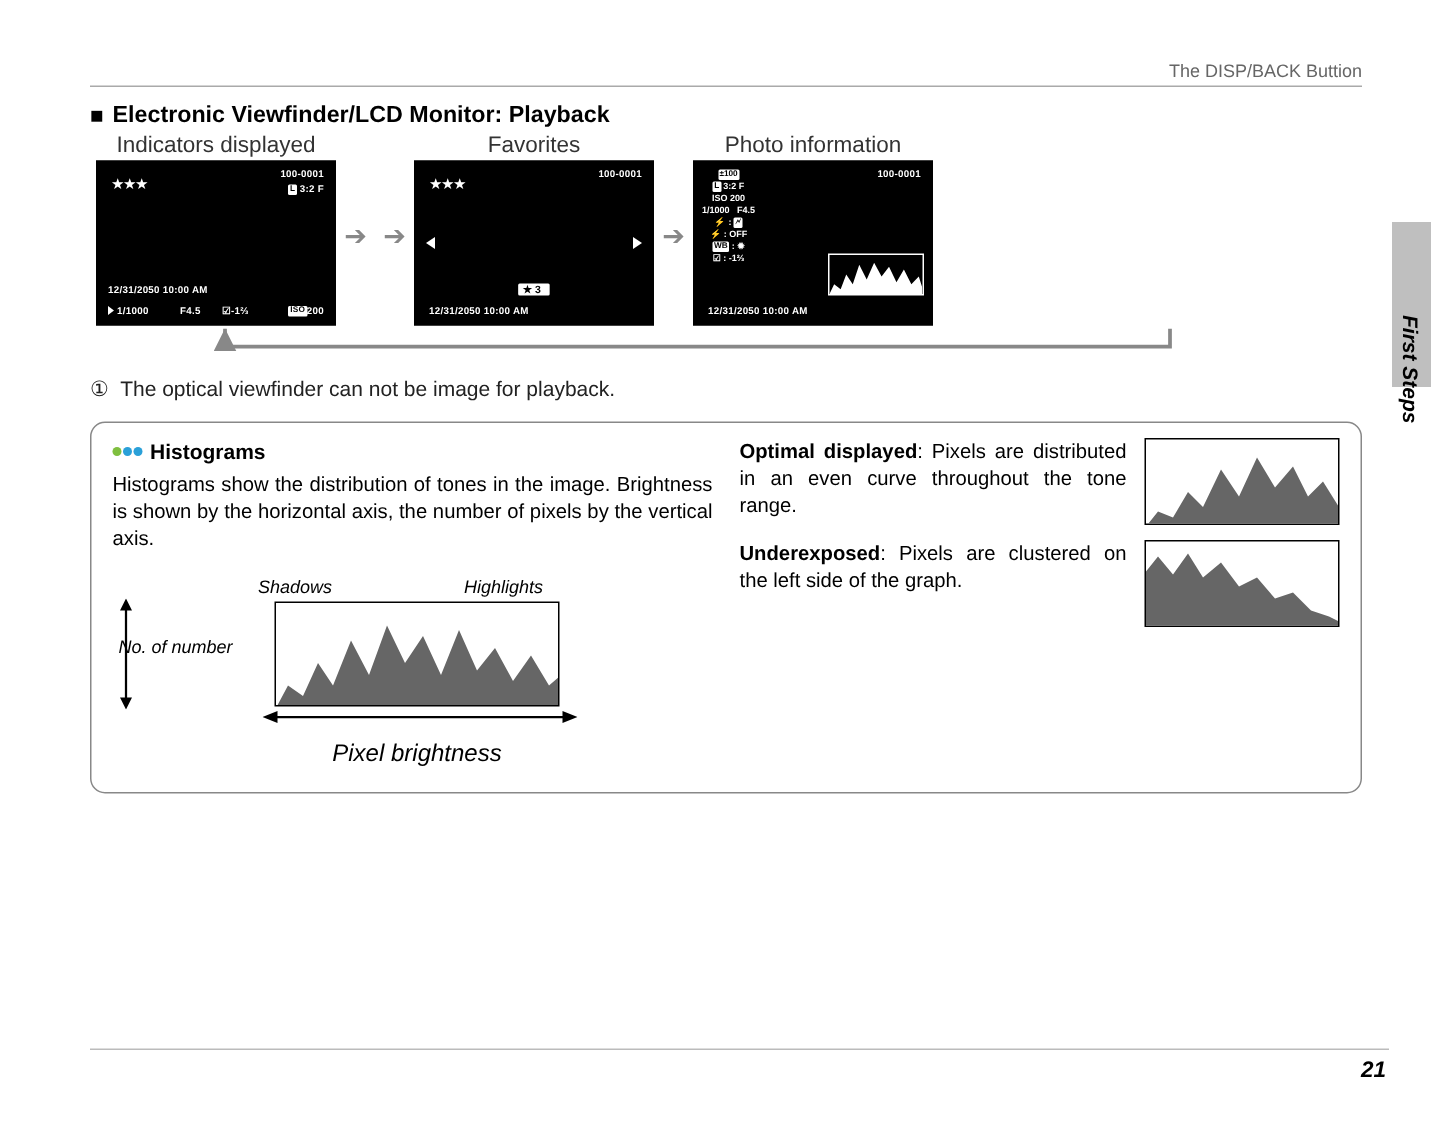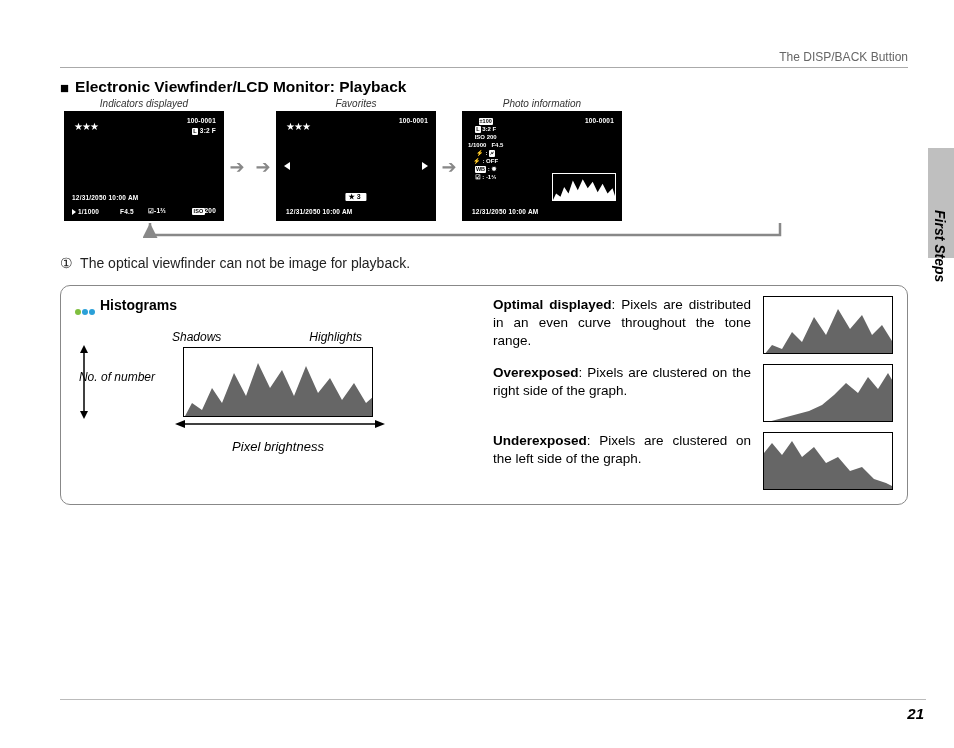--- a/index.html
+++ b/index.html
@@ -7,21 +7,21 @@
     font-family: "Segoe UI", "Helvetica Neue", Arial, sans-serif;
     width: 954px;
     height: 748px;
     background: #fff;
     position: relative;
     color: #000;
   }
   .page {
     position: absolute;
     left: 60px;
-    top: 50px;
+    top: 40px;
     width: 848px;
   }
   .running-head {
     font-size: 12px;
     color: #666;
     text-align: right;
     border-bottom: 1px solid #aaa;
     padding-bottom: 3px;
     margin-bottom: 10px;
   }
@@ -36,22 +36,21 @@
   }
   .section-title .sq { font-size: 15px; }
   .mode-row {
     display: flex;
     align-items: flex-start;
     gap: 0;
     margin-bottom: 4px;
   }
   .mode-col { text-align: center; }
   .mode-label {
-    font-style: italic;
-    font-size: 10px;
+    font-size: 15px;
     margin-bottom: 2px;
     color: #333;
   }
   .screen {
     width: 160px;
     height: 110px;
     border: 2px solid #000;
     background: #000;
     position: relative;
     font-family: Arial, sans-serif;
@@ -83,37 +82,37 @@
     line-height: 1.35;
     display: flex;
     gap: 18px;
   }
   .callout .left { flex: 1 1 50%; }
   .callout .right { flex: 1 1 50%; }
   .callout h4 {
     font-size: 14px;
     font-weight: 700;
     margin-bottom: 3px;
-    display:flex; align-items:flex-end; gap:5px;
+    display:flex; align-items:center; gap:5px;
   }
   .bullets { display:inline-flex; gap:1px; }
   .bullets span { width:6px; height:6px; border-radius:50%; display:inline-block; }
   .hist-diagram {
     margin-top: 14px;
     position: relative;
     padding-left: 90px;
   }
   .hist-diagram .axis-y-label {
     position:absolute; left:0; top:40px; font-style:italic; font-size:12px; width:80px; text-align:right;
   }
   .hist-diagram .top-labels {
     display:flex; justify-content:space-between; font-style:italic; font-size:12px; width:190px; margin-left:7px; margin-bottom:2px;
   }
   .hist-diagram .bottom-label {
-    font-style:italic; font-size:13px; text-align:center; width:190px; margin-left:18px; margin-top:2px;
+    font-style:italic; font-size:16px; text-align:center; width:190px; margin-left:18px; margin-top:2px;
   }
   .hist-box {
     width: 190px; height: 70px; border:1.5px solid #000; background:#fff; position:relative; overflow:hidden;
     margin-left:18px;
   }
   .hist-box svg, .mini-hist svg { position:absolute; left:0; top:0; }
   .arrow-v { position:absolute; left:2px; top:16px; height:74px; width:14px; }
   .arrow-h { width:210px; margin-left:10px; height:14px; }
   .exp-row { display:flex; gap:12px; margin-bottom:10px; align-items:flex-start; }
   .exp-row .txt { flex:1; text-align:justify; }
@@ -260,20 +259,21 @@
   <div class="callout">
     <div class="left">
       <h4>
         <span class="bullets">
           <span style="background:#7fbf3f;"></span>
             <span style="background:#2aa0d8;"></span>
             <span style="background:#2aa0d8;"></span>
         </span>
         <span>Histograms</span>
       </h4>
+      <div style="text-align:justify;">Histograms show the distribution of tones in the image.  Brightness is shown by the horizontal axis, the number of pixels by the vertical axis.</div>
 
       <div class="hist-diagram">
         <div class="axis-y-label">No. of number</div>
         <div class="top-labels">
           <span>Shadows</span>
           <span>Highlights</span>
         </div>
         <svg class="arrow-v" viewBox="0 0 14 74">
           <line x1="7" y1="6" x2="7" y2="68" stroke="#000" stroke-width="1.5"></line>
           <polygon points="7,0 3,8 11,8" fill="#000"></polygon>
@@ -295,28 +295,20 @@
 
     <div class="right">
       <div class="exp-row">
         <div class="txt"><b>Optimal displayed</b><span>: Pixels are distributed in an even curve throughout the tone range.</span></div>
         <div class="mini-hist">
           <svg viewBox="0 0 130 58" preserveAspectRatio="none" width="130" height="58">
             <polygon fill="#666" points="0,58 8,48 18,52 28,35 38,45 50,20 62,38 74,12 86,32 98,18 108,38 118,28 128,44 130,50 130,58"></polygon>
           </svg>
         </div>
       </div>
-      <div class="exp-row">
-        <div class="txt"><b>Overexposed</b><span>: Pixels are clustered on the right side of the graph.</span></div>
-        <div class="mini-hist">
-          <svg viewBox="0 0 130 58" preserveAspectRatio="none" width="130" height="58">
-            <polygon fill="#666" points="0,58 15,54 30,50 45,46 58,40 70,30 82,18 94,28 104,12 114,24 124,8 130,18 130,58"></polygon>
-          </svg>
-        </div>
-      </div>
       <div class="exp-row" style="margin-bottom:0">
         <div class="txt"><b>Underexposed</b><span>: Pixels are clustered on the left side of the graph.</span></div>
         <div class="mini-hist">
           <svg viewBox="0 0 130 58" preserveAspectRatio="none" width="130" height="58">
             <polygon fill="#666" points="0,58 0,20 8,10 18,22 28,8 38,24 50,14 62,30 74,24 86,38 98,34 110,46 122,50 130,54 130,58"></polygon>
           </svg>
         </div>
       </div>
     </div>
   </div>

